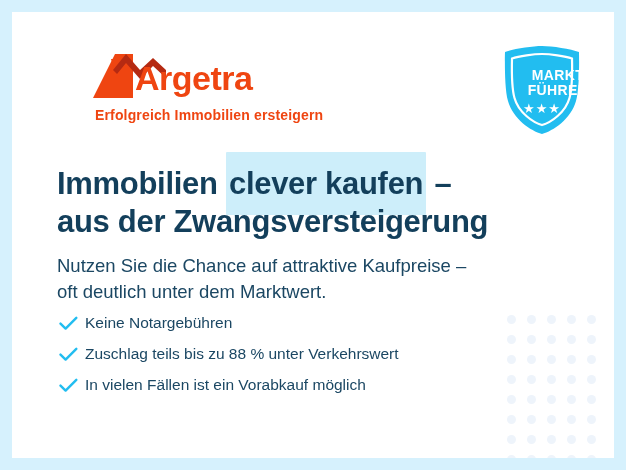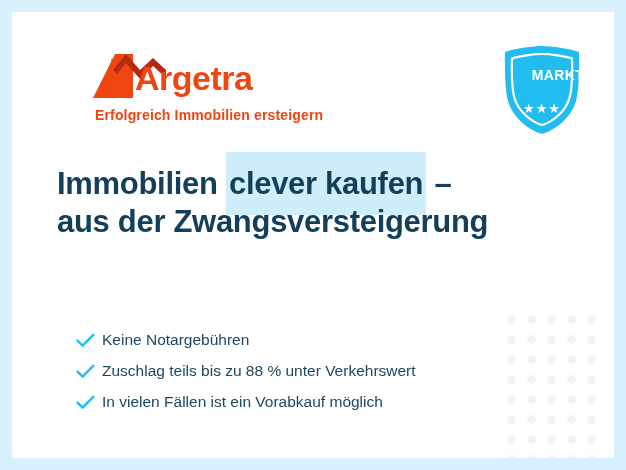--- a/index.html
+++ b/index.html
@@ -236,30 +236,35 @@
       <div id="logo-word">Argetra</div>
       <div id="logo-tag">Erfolgreich Immobilien ersteigern</div>
     </div>
 
     <div id="badge">
       <svg width="86" height="92" viewBox="0 0 86 92" xmlns="http://www.w3.org/2000/svg">
         <path d="M43 2 C33 2 14 5 6 8 C6 8 5 44 9 57 C14 75 32 87 43 90 C54 87 72 75 77 57 C81 44 80 8 80 8 C72 5 53 2 43 2 Z" fill="#22bdf0"></path>
         <path d="M43 10 C35 10 20 12 13 14.5 C13 14.5 12.3 43 15.5 54 C19.5 68.5 34 78.5 43 81 C52 78.5 66.5 68.5 70.5 54 C73.7 43 73 14.5 73 14.5 C66 12 51 10 43 10 Z" fill="none" stroke="#ffffff" stroke-width="2.2"></path>
       </svg>
       <div class="badge-label" id="badge-line1">MARKT</div>
+      <div class="badge-label" id="badge-line2">FÜHRER</div>
       <div id="badge-stars">★★★</div>
     </div>
 
     <h1 id="headline">
       <span>Immobilien </span><span class="hl-mark">clever kaufen</span><span> –</span><br>
       <span>aus der Zwangsversteigerung</span>
     </h1>
 
-
-    <ul id="bullets" style="list-style:none;margin:17px;padding:0;">
+    <p id="sub">
+      <span>Nutzen Sie die Chance auf attraktive Kaufpreise –</span><br>
+      <span>oft deutlich unter dem Marktwert.</span>
+    </p>
+
+    <ul id="bullets" style="list-style:none;margin:0;padding:0;">
       <li class="bullet">
         <span class="bullet-check">
           <svg width="19" height="15" viewBox="0 0 19 15" xmlns="http://www.w3.org/2000/svg">
               <path d="M1.5 7.6 L6.6 12.6 L17.3 1.8" fill="none" stroke="#22bdf0" stroke-width="2.4" stroke-linecap="round" stroke-linejoin="round"></path>
             </svg>
         </span>
         <span class="bullet-text">Keine Notargebühren</span>
       </li>
       <li class="bullet">
         <span class="bullet-check">

